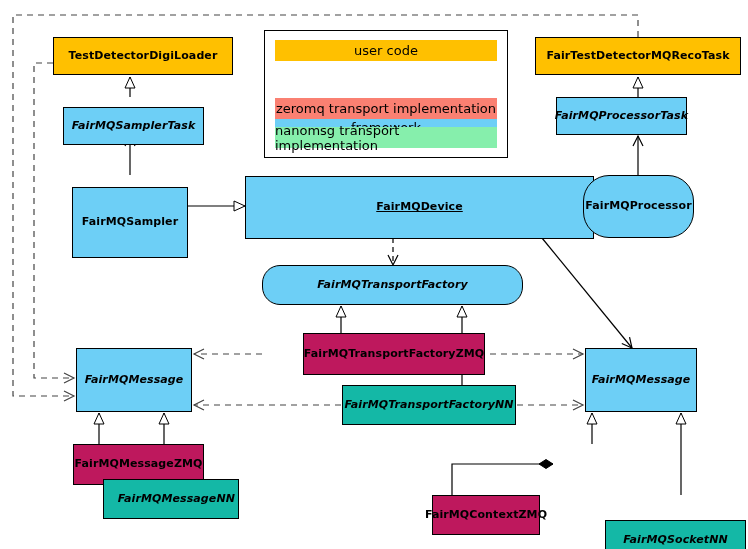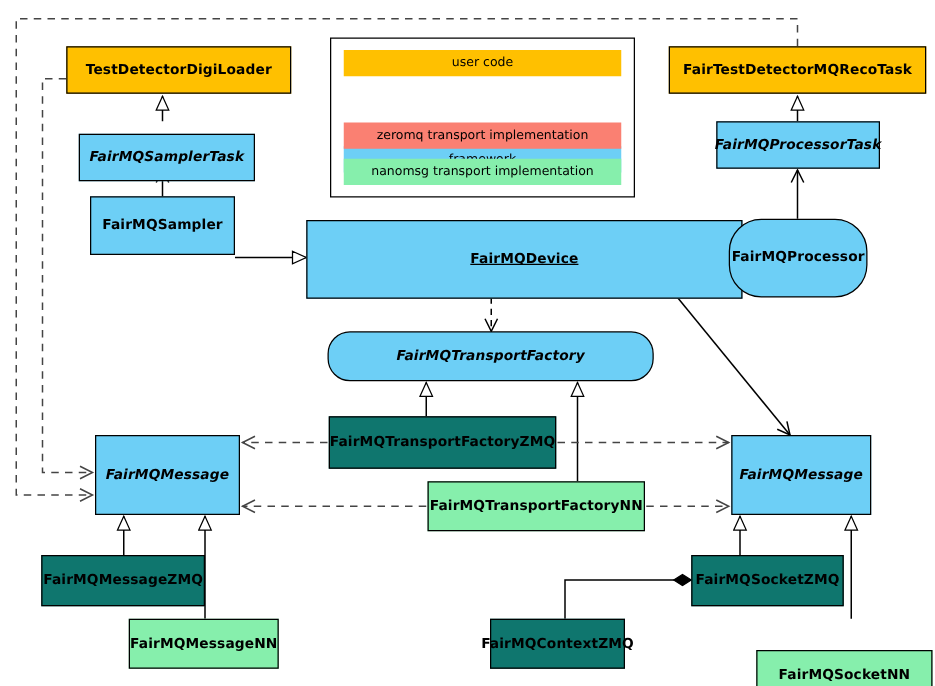--- a/index.html
+++ b/index.html
@@ -24,41 +24,41 @@
     text-align: center;
     font-size: 11px;
     font-weight: bold;
     color: #000000;
     line-height: 1.15;
     letter-spacing: 0.1px;
     padding: 0 3px;
   }
   .c-user      { background: #ffc000; }
   .c-framework { background: #6dcff6; }
-  .c-zmq       { background: #0f766e; }
-  .c-nn        { background: #86efac; }
+  .c-zmq       { background: #be185d; margin-left: 40px; }
+  .c-nn        { background: #14b8a6; font-style: italic; }
   .abstract    { font-style: italic; }
 
   #legend-box {
     position: absolute;
     left: 264px; top: 30px;
     width: 244px; height: 128px;
     background: #ffffff;
     border: 1px solid #000000;
     box-sizing: border-box;
   }
   .legend-row {
     position: absolute;
     left: 10px;
     width: 222px;
     height: 21px;
     display: flex;
     align-items: center;
     justify-content: center;
-    font-size: 10px;
+    font-size: 13px;
     font-weight: normal;
     color: #000000;
   }
   svg#edges {
     position: absolute;
     left: 0; top: 0;
     width: 748px; height: 549px;
     pointer-events: none;
   }
 </style>
@@ -169,33 +169,33 @@
   </svg>
 
   <div class="node c-user" style="left:53px; top:37px; width:180px; height:38px;">
     <span>TestDetectorDigiLoader</span>
   </div>
 
   <div class="node c-framework abstract" style="left:63px; top:107px; width:141px; height:38px;">
     <span>FairMQSamplerTask</span>
   </div>
 
-  <div class="node c-framework" style="left:72px; top:157px; width:116px; height:47px;">
+  <div class="node c-framework" style="left:72px; top:187px; width:116px; height:71px;">
     <span>FairMQSampler</span>
   </div>
 
   <div class="node c-framework" style="left:245px; top:176px; width:349px; height:63px;text-decoration:underline;">
     <span>FairMQDevice</span>
   </div>
 
   <div class="node c-user" style="left:535px; top:37px; width:206px; height:38px;">
     <span>FairTestDetectorMQRecoTask</span>
   </div>
 
-  <div class="node c-framework abstract" style="left:573px; top:97px; width:131px; height:38px;">
+  <div class="node c-framework abstract" style="left:556px; top:97px; width:131px; height:38px;">
     <span>FairMQProcessorTask</span>
   </div>
 
   <div class="node c-framework" style="left:583px; top:175px; width:111px; height:63px;border-radius:26px;">
     <span>FairMQProcessor</span>
   </div>
 
   <div class="node c-framework abstract" style="left:262px; top:265px; width:261px; height:40px;border-radius:18px;">
     <span>FairMQTransportFactory</span>
   </div>
@@ -213,27 +213,24 @@
   </div>
 
   <div class="node c-framework abstract" style="left:585px; top:348px; width:112px; height:64px;">
     <span>FairMQMessage</span>
   </div>
 
   <div class="node c-zmq" style="left:33px; top:444px; width:131px; height:41px;">
     <span>FairMQMessageZMQ</span>
   </div>
 
-  <div class="node c-nn" style="left:103px; top:495px; width:120px; height:40px;">
+  <div class="node c-nn" style="left:103px; top:479px; width:136px; height:40px;justify-content:flex-end;">
     <span>FairMQMessageNN</span>
   </div>
 
-  <div class="node c-zmq" style="left:553px; top:444px; width:122px; height:41px;">
-    <span>FairMQSocketZMQ</span>
-  </div>
 
   <div class="node c-zmq" style="left:392px; top:495px; width:108px; height:40px;">
     <span>FairMQContextZMQ</span>
   </div>
 
   <div class="node c-nn" style="left:605px; top:520px; width:141px; height:40px;">
     <span>FairMQSocketNN</span>
   </div>
 
   <div id="legend-box">

